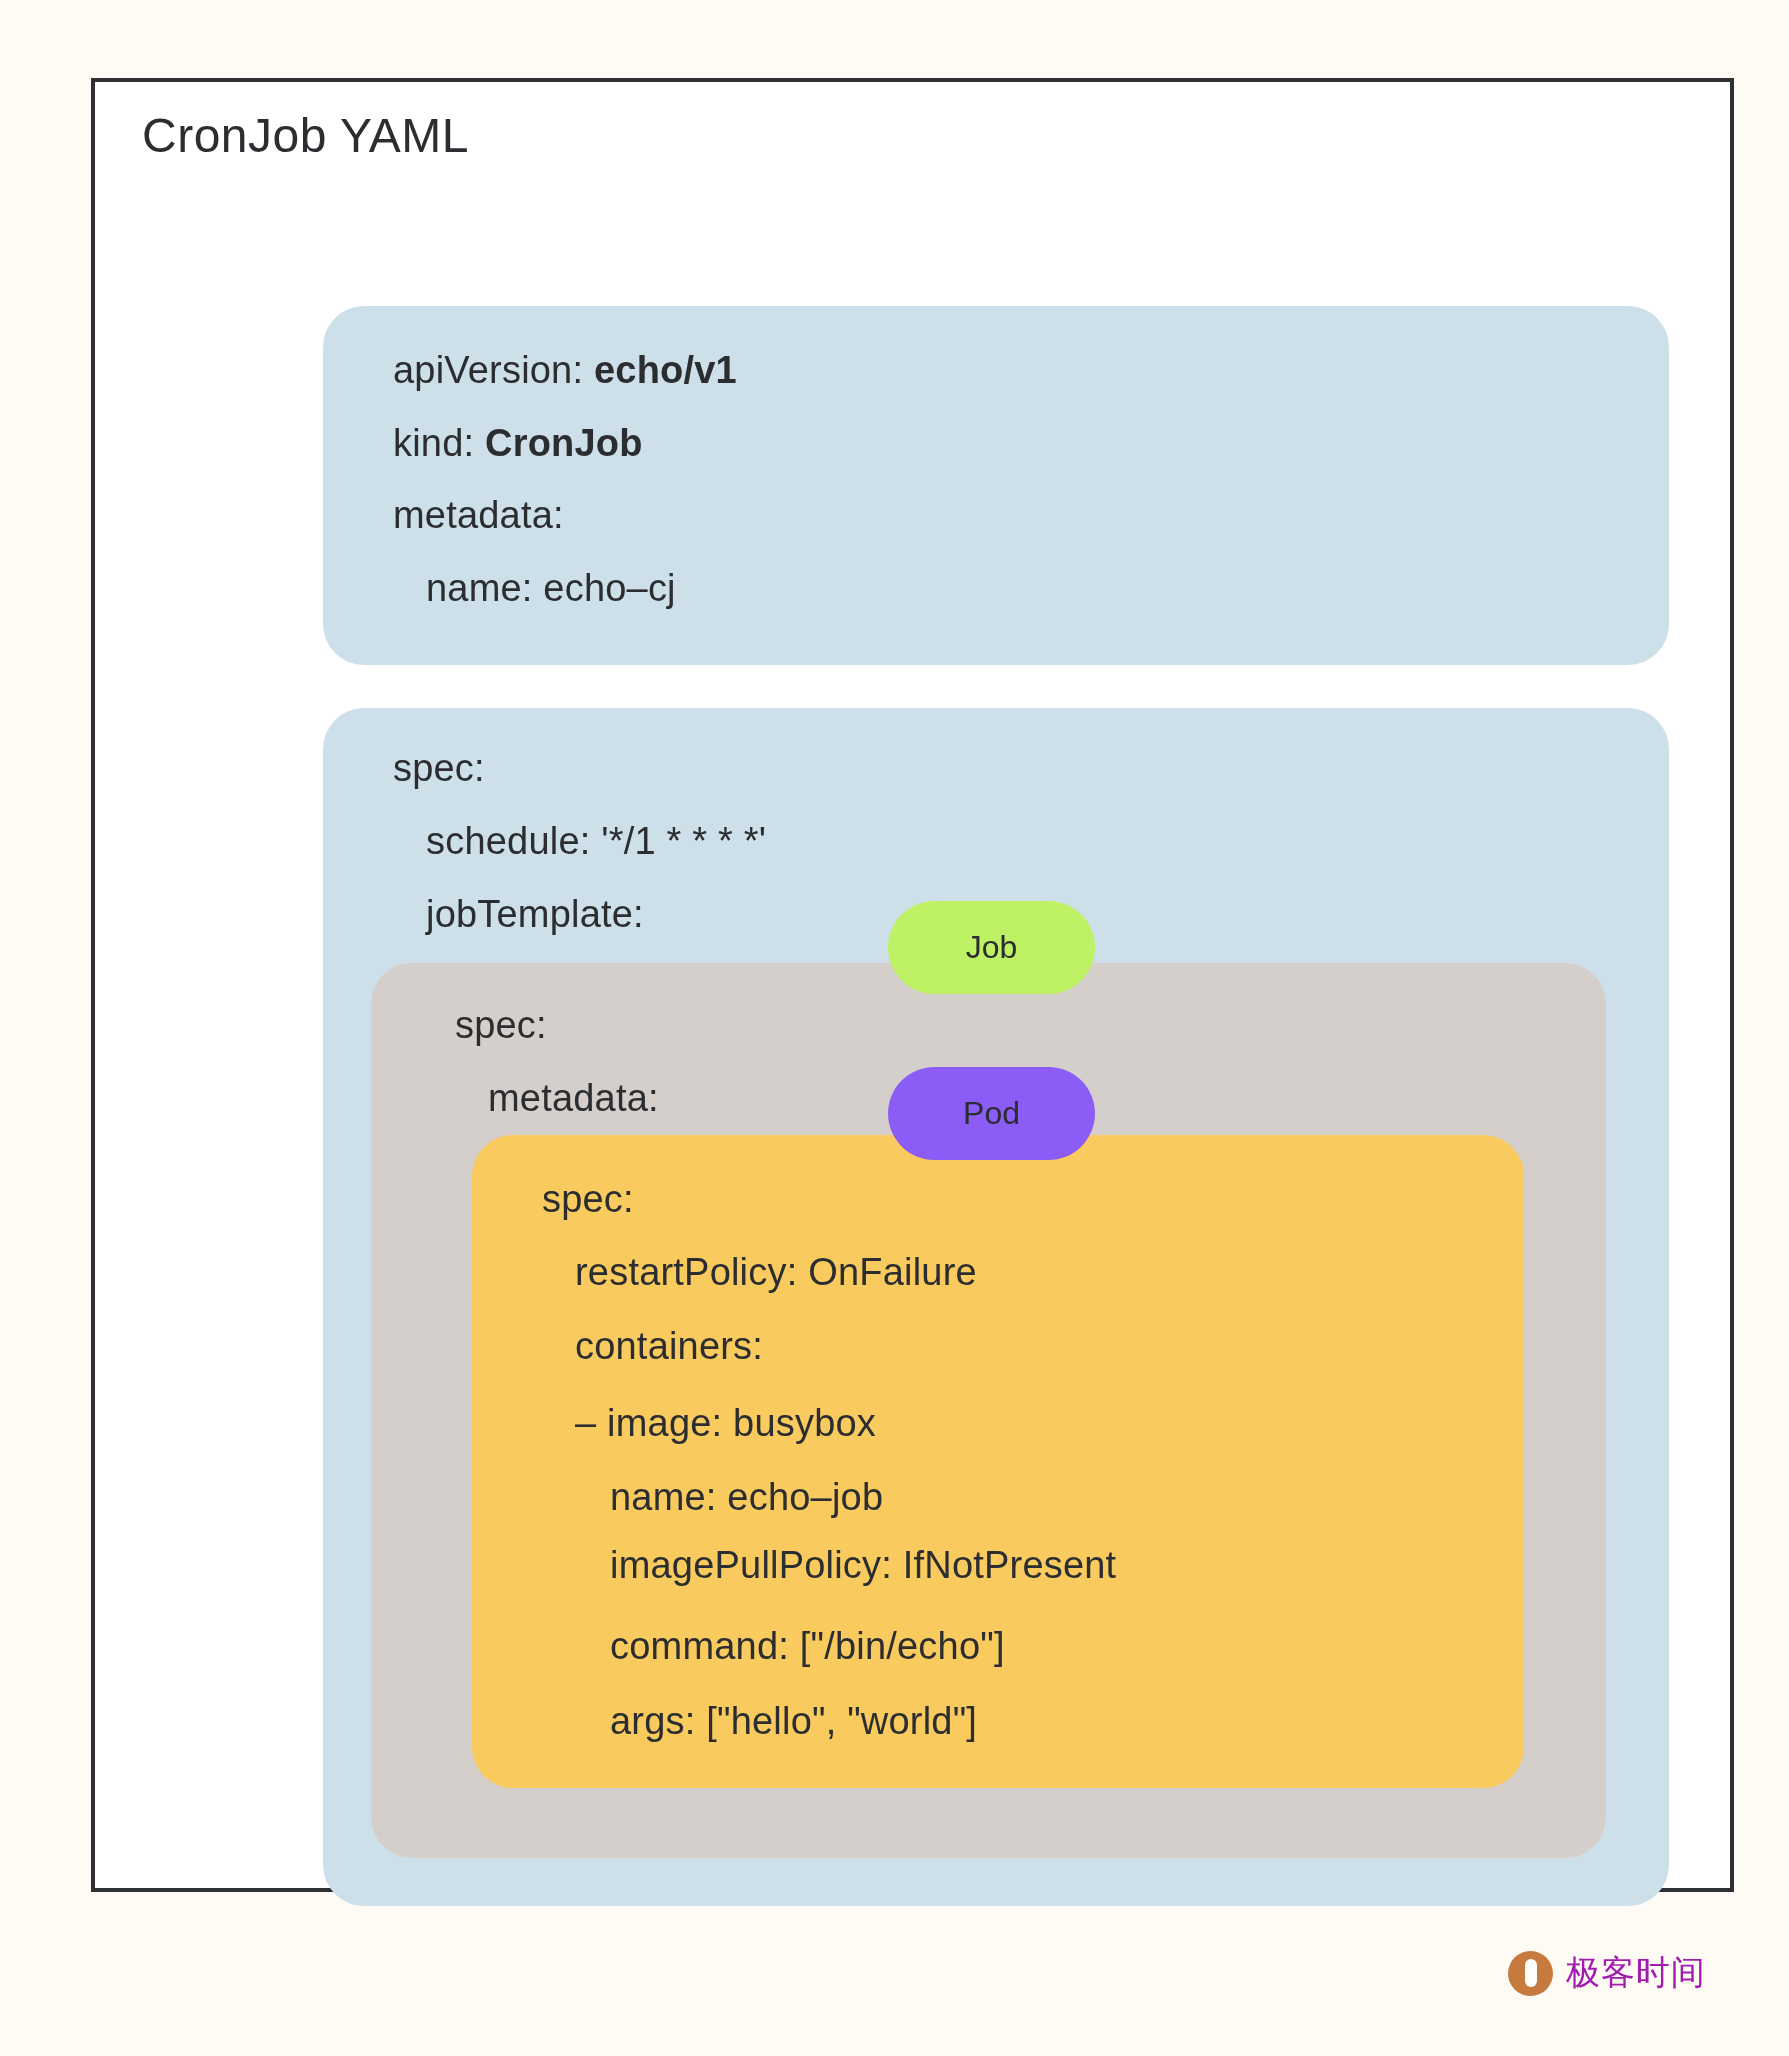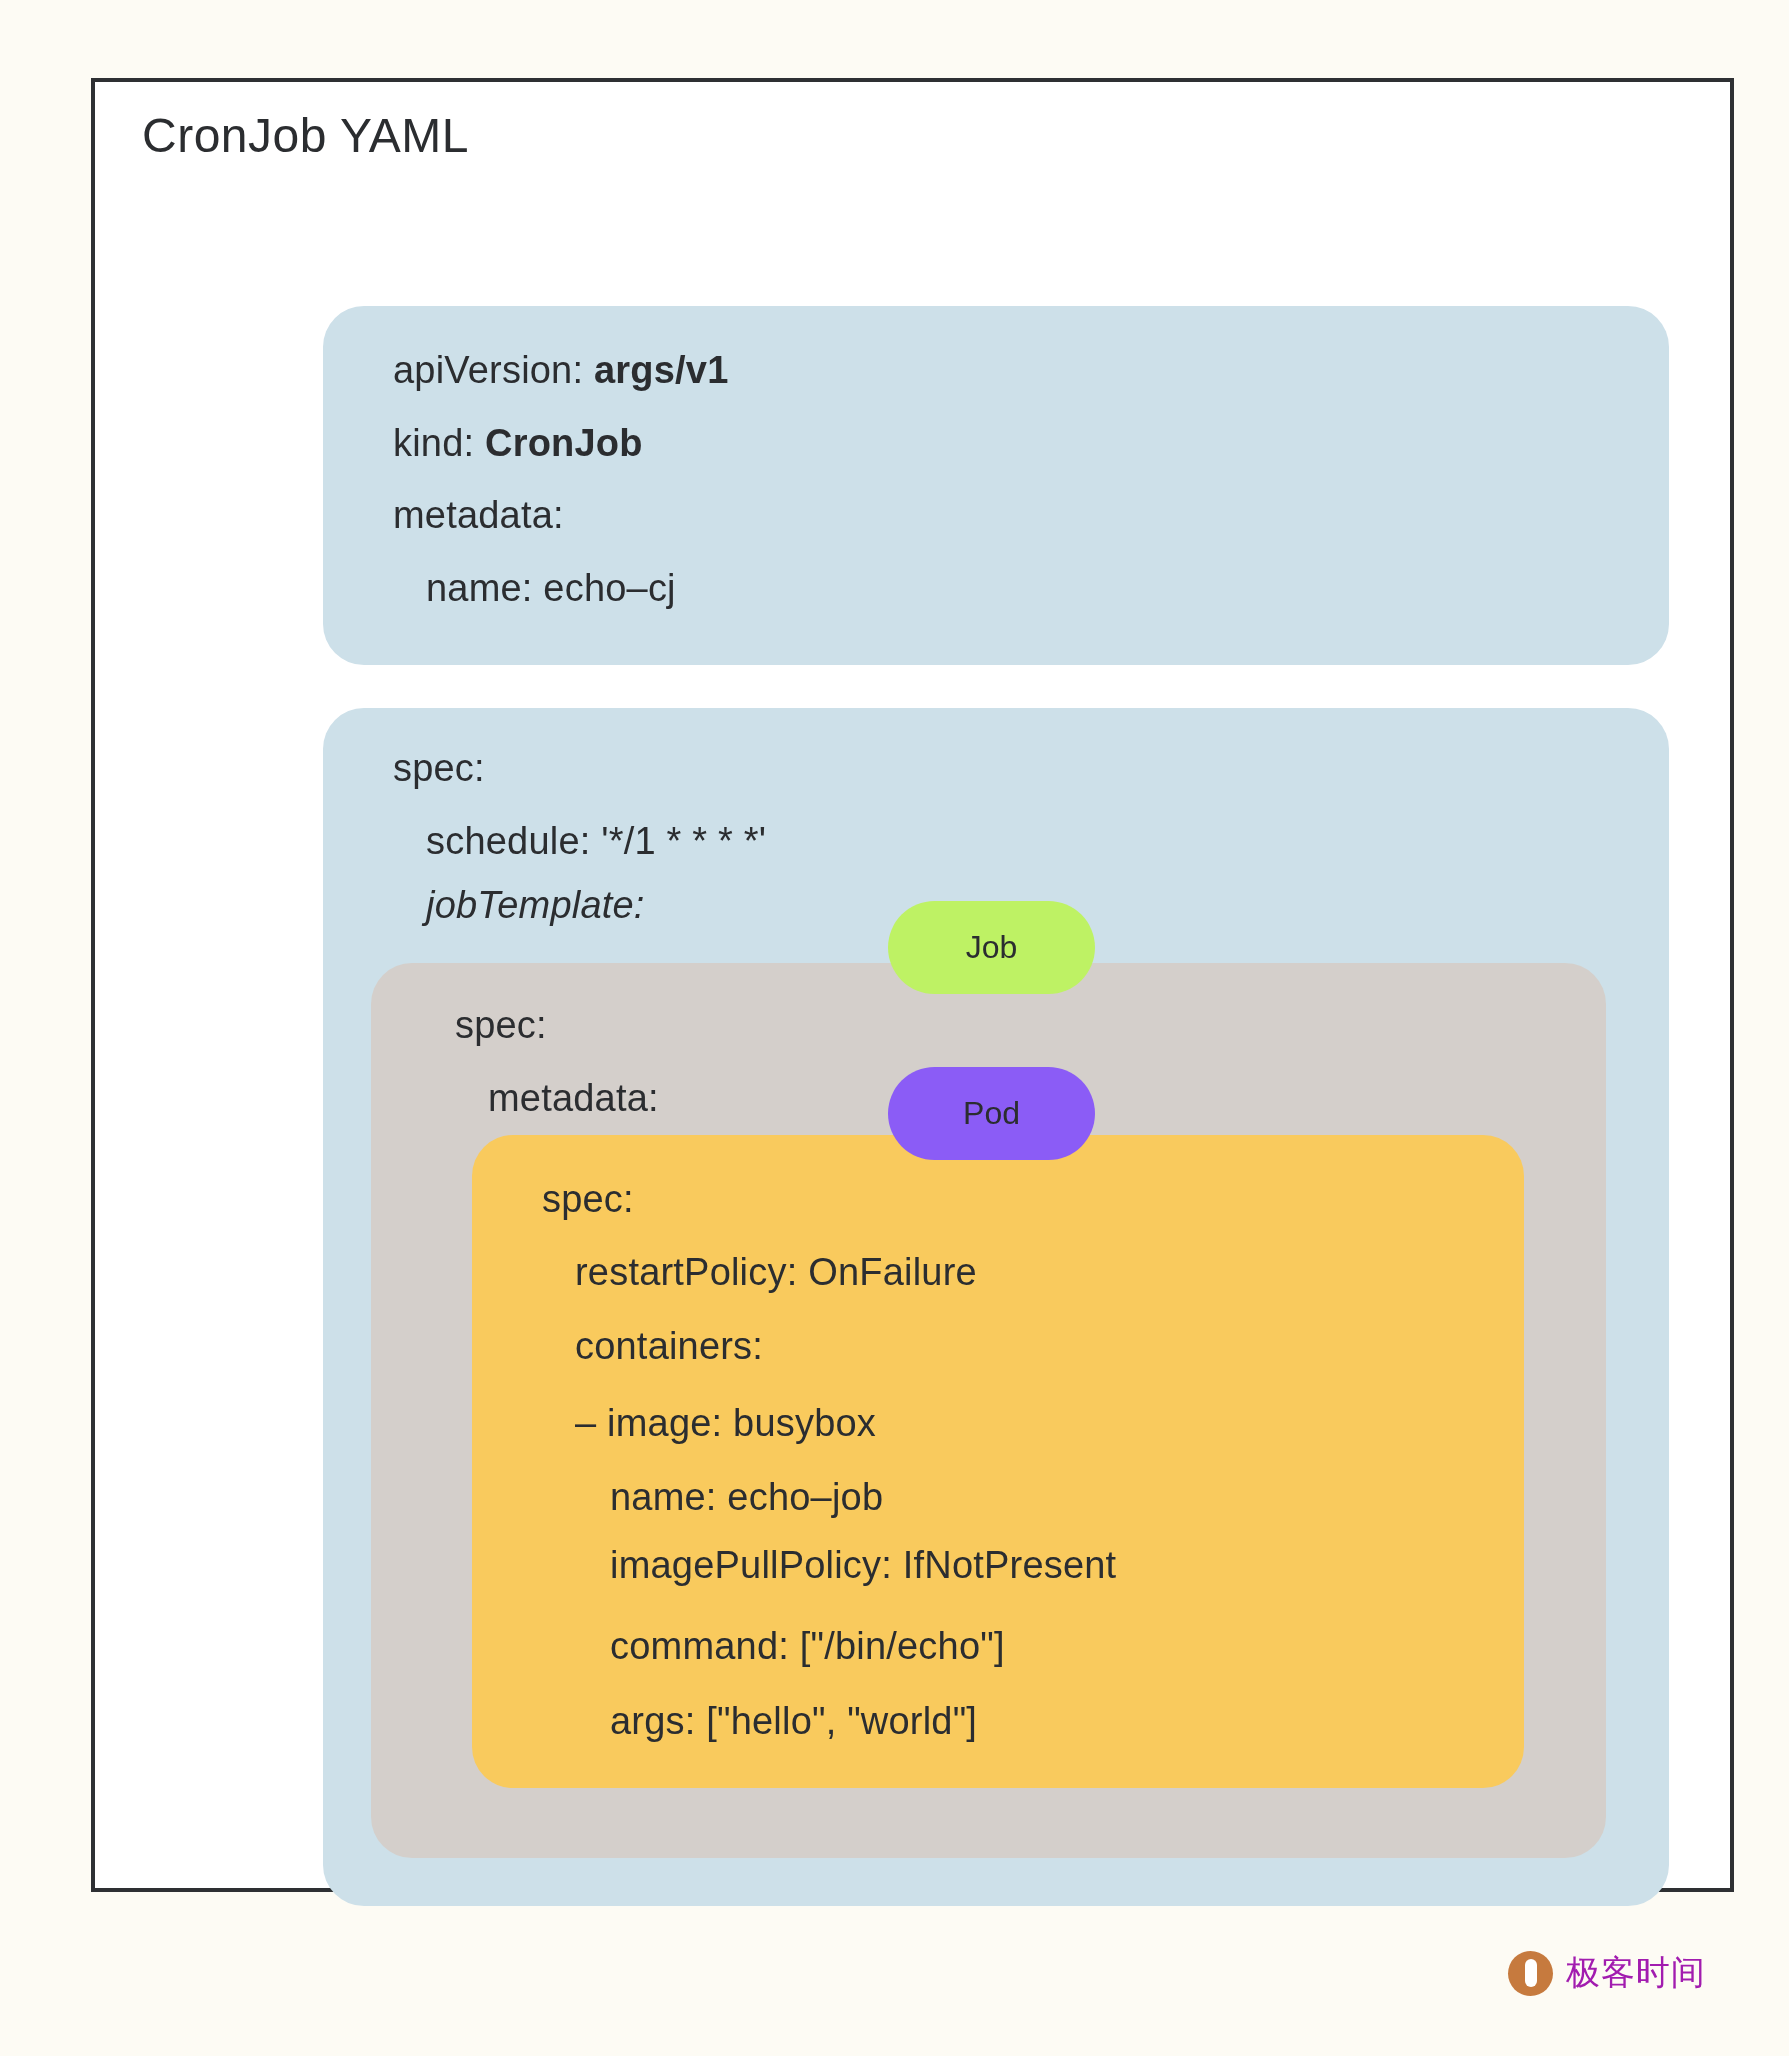--- a/index.html
+++ b/index.html
@@ -156,30 +156,30 @@
 </head>
 <body>
 
 <div class="canvas">
 
   <div class="frame">
 
     <div class="card-title">CronJob YAML</div>
 
     <div class="box-meta">
-      <div class="line" style="left:70px; top:43px;"><span>apiVersion: </span><b>args/v1</b></div>
+      <div class="line" style="left:70px; top:43px;"><span>apiVersion: </span><b>echo/v1</b></div>
       <div class="line" style="left:70px; top:116px;"><span>kind: </span><b>CronJob</b></div>
       <div class="line" style="left:70px; top:188px;">metadata:</div>
       <div class="line" style="left:103px; top:261px;">name: echo–cj</div>
     </div>
 
     <div class="box-spec">
       <div class="line" style="left:70px; top:39px;">spec:</div>
       <div class="line" style="left:103px; top:112px;">schedule: '*/1 * * * *'</div>
-      <div class="line" style="left:103px; top:176px;font-style:italic;">jobTemplate:</div>
+      <div class="line" style="left:103px; top:185px;">jobTemplate:</div>
     </div>
 
     <div class="box-job">
       <div class="line" style="left:84px; top:41px;">spec:</div>
       <div class="line" style="left:117px; top:114px;">metadata:</div>
     </div>
 
     <div class="box-pod">
       <div class="line" style="left:70px; top:43px;">spec:</div>
       <div class="line" style="left:103px; top:116px;">restartPolicy: OnFailure</div>

